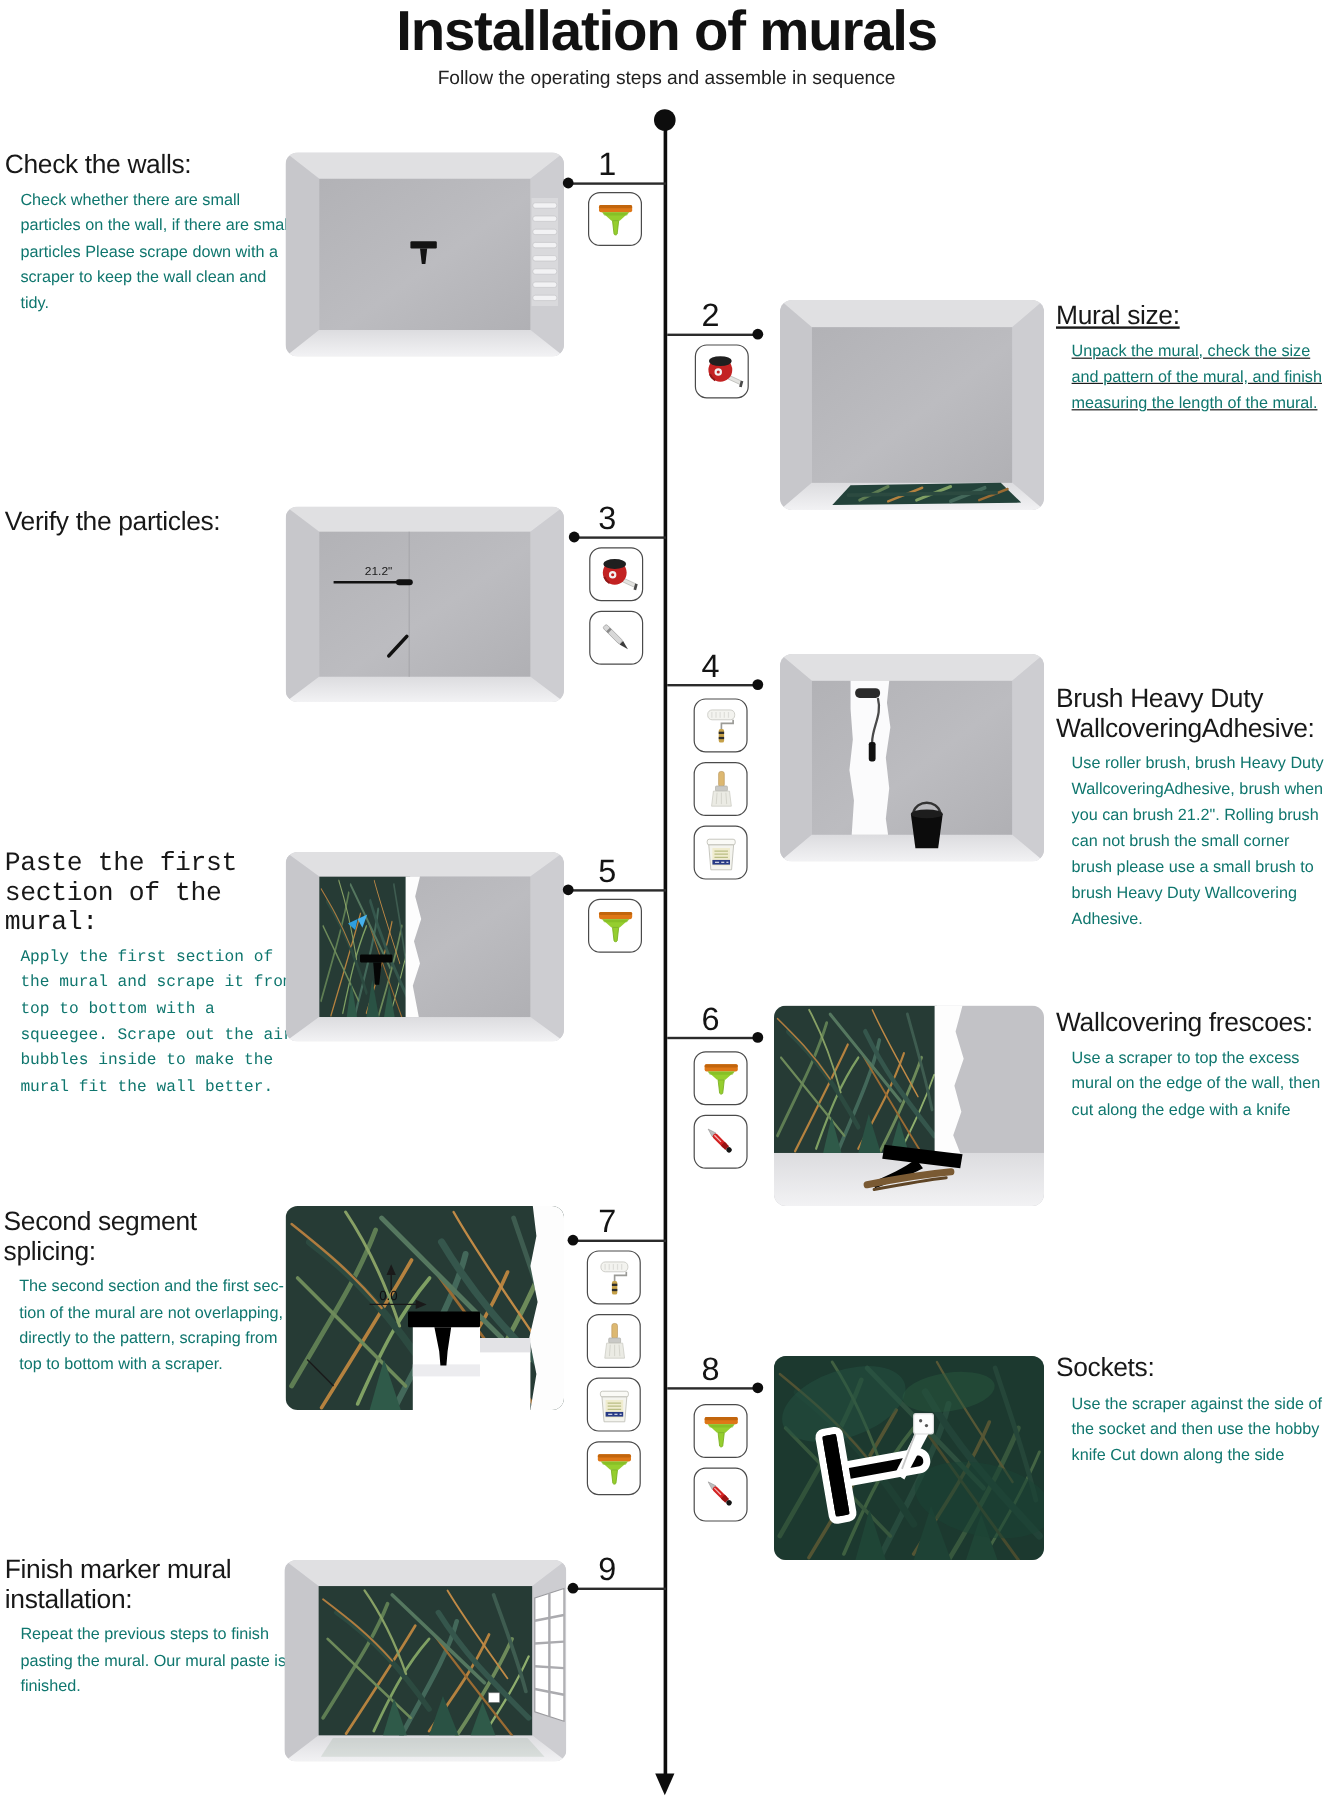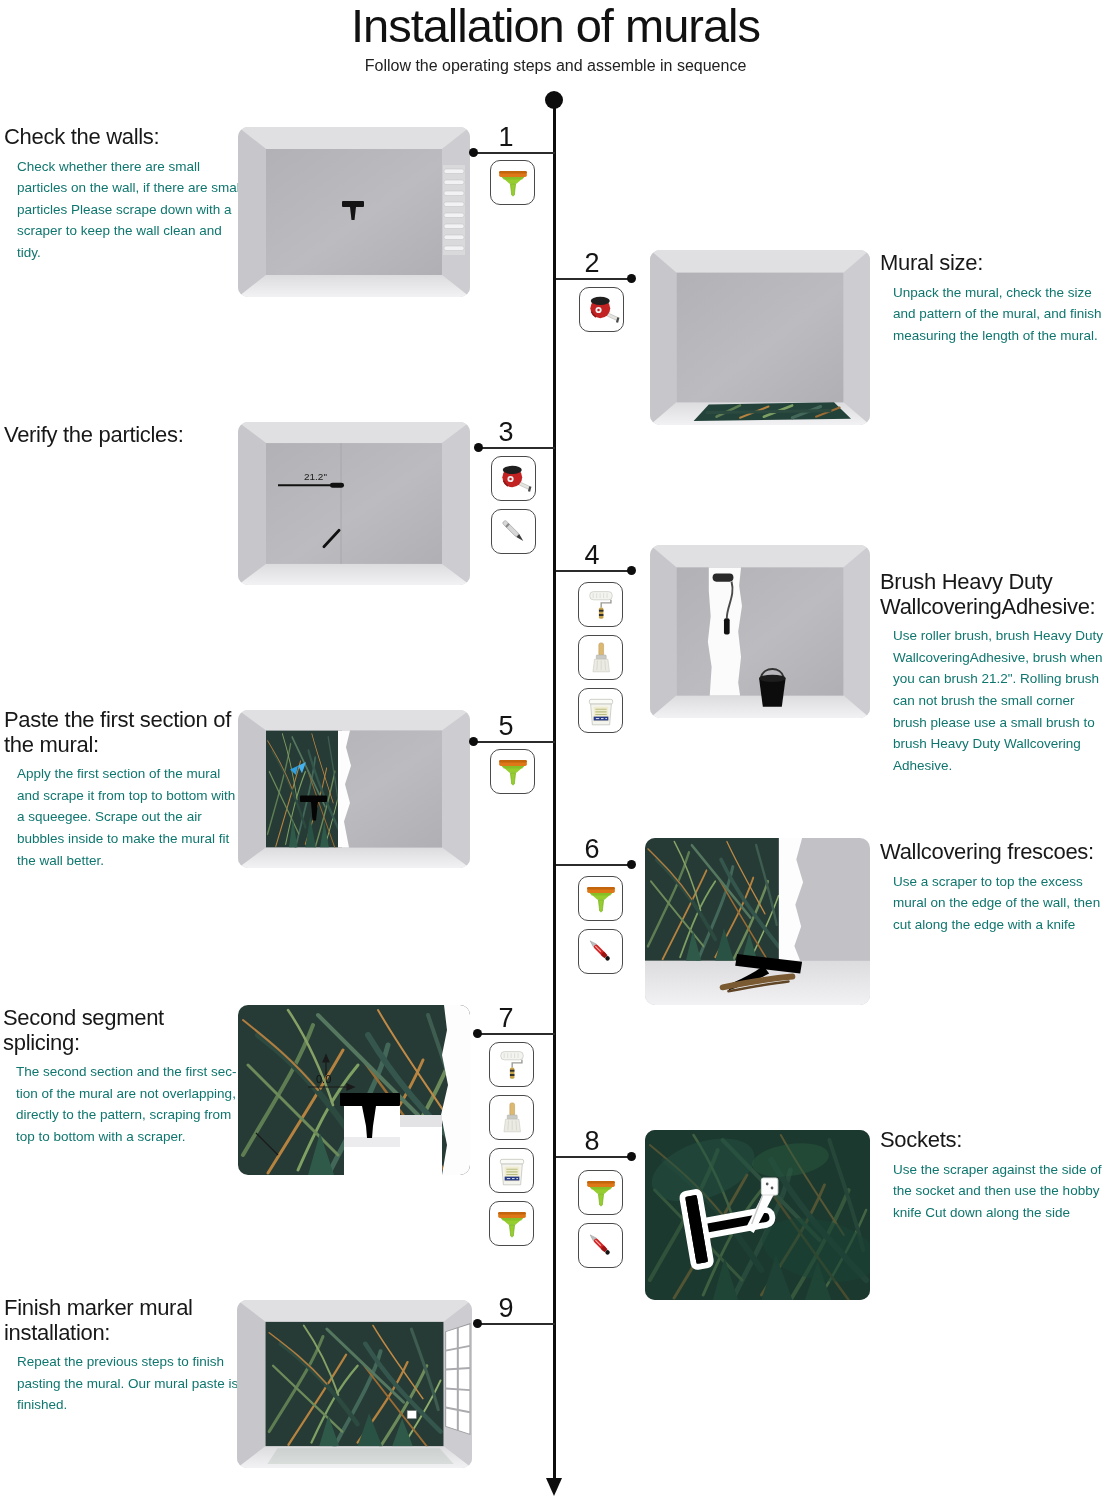--- a/index.html
+++ b/index.html
@@ -1,19 +1,19 @@
 <!DOCTYPE html>
 <html><head>
 <meta charset="utf-8">
 <style>
   html,body{margin:0;padding:0;background:#fff;}
   .canvas{position:relative;width:1111px;height:1500px;background:#fff;overflow:hidden;
           font-family:"Liberation Sans",sans-serif;color:#1b1b1b;}
   .hdr{position:absolute;left:0;top:0;width:1111px;text-align:center;}
-  .title{font-size:47px;font-weight:400;letter-spacing:-1px;color:#111;line-height:1.0;margin-top:2px;}
+  .title{font-size:47px;font-weight:700;letter-spacing:-1px;color:#111;line-height:1.0;margin-top:2px;}
   .subtitle{font-size:16px;color:#222;margin-top:8px;}
   .txt{position:absolute;}
   .h{font-size:22px;font-weight:400;color:#181818;line-height:1.12;letter-spacing:-0.3px;}
   .b{font-size:13.5px;color:#0f766e;line-height:1.6;margin-top:6px;margin-left:13px;}
   .num{position:absolute;width:40px;text-align:center;font-size:27px;color:#141414;}
   .cline{position:absolute;height:2px;background:#2b2b2b;}
   .cdot{position:absolute;width:9px;height:9px;border-radius:50%;background:#0d0d0d;}
   .tool{position:absolute;width:45px;height:45px;border:1.4px solid #4a4a4a;border-radius:10px;
         background:#fff;display:flex;align-items:center;justify-content:center;box-sizing:border-box;}
   .tool svg{width:38px;height:38px;display:block;}
@@ -171,21 +171,21 @@
     <polygon points="62,150 194,148 212,164 46,166" fill="#23423a"></polygon>
     <g fill="none" stroke-linecap="round">
       <path d="M70,162 L95,151" stroke="#5e7d53" stroke-width="2.5"></path>
       <path d="M95,163 L125,152" stroke="#b5823f" stroke-width="2"></path>
       <path d="M120,162 L150,151" stroke="#7fa063" stroke-width="2.5"></path>
       <path d="M150,163 L180,152" stroke="#43685a" stroke-width="3"></path>
       <path d="M175,162 L200,153" stroke="#9a6b33" stroke-width="2"></path>
       <path d="M60,158 L190,156" stroke="#2c4a40" stroke-width="3"></path>
     </g>
   </svg>
-  <div class="txt" style="left:880px;top:251px;width:228px;">
+  <div class="txt" style="left:880px;top:251px;width:228px;text-decoration:underline;">
     <div class="h">Mural size:</div>
     <div class="b">Unpack the mural, check the size and pattern of the mural, and finish measuring the length of the mural.</div>
   </div>
   <div class="num" style="left:572px;top:248px;">2</div>
   <div class="cline" style="left:556px;top:278px;width:74px;"></div>
   <div class="cdot" style="left:627px;top:274px;"></div>
   <div class="tool" style="left:579px;top:287px;">
     <svg viewBox="0 0 44 44">
         <use href="#ic-tape"></use>
       </svg>
@@ -242,21 +242,21 @@
     <svg viewBox="0 0 44 44">
         <use href="#ic-brush"></use>
       </svg>
   </div>
   <div class="tool" style="left:578px;top:688px;">
     <svg viewBox="0 0 44 44">
         <use href="#ic-bucket"></use>
       </svg>
   </div>
 
-  <div class="txt" style="left:4px;top:708px;width:240px;">
+  <div class="txt" style="left:4px;top:708px;width:240px;font-family:Liberation Mono, monospace;">
     <div class="h">Paste the first section of the mural:</div>
     <div class="b">Apply the first section of the mural and scrape it from top to bottom with a squeegee. Scrape out the air bubbles inside to make the mural fit the wall better.</div>
   </div>
   <svg class="shot" style="left:238px;top:710px;" width="232" height="158" viewBox="0 0 232 170" preserveAspectRatio="none">
     <use href="#room" width="232" height="170"></use>
     <use href="#tile" x="28" y="22" width="76" height="126"></use>
     <polygon points="100,22 112,22 108,40 113,60 107,80 112,100 106,120 111,148 100,148" fill="#fdfdfd"></polygon>
     <polygon points="52,64 60,60 58,70" fill="#2e9fe0"></polygon>
     <polygon points="60,60 68,56 64,68" fill="#45b2ee"></polygon>
     <rect x="62" y="92" width="27" height="7" rx="1" fill="#050505"></rect>

